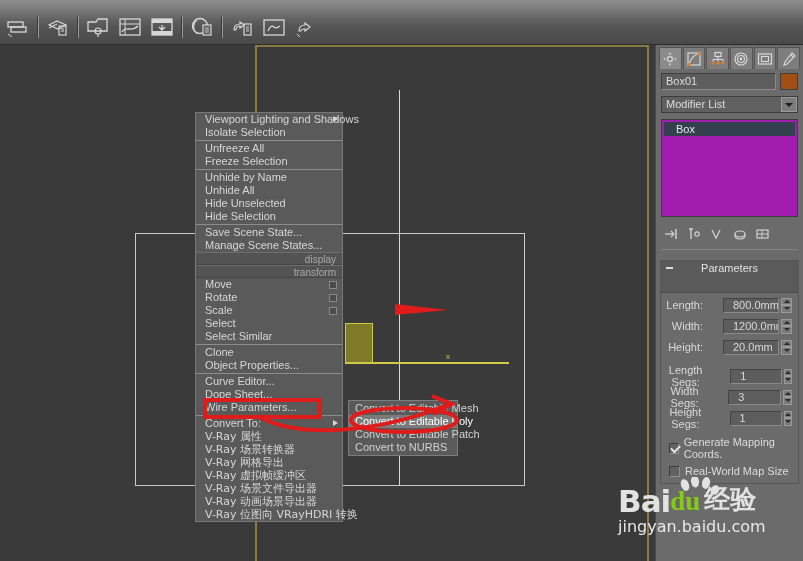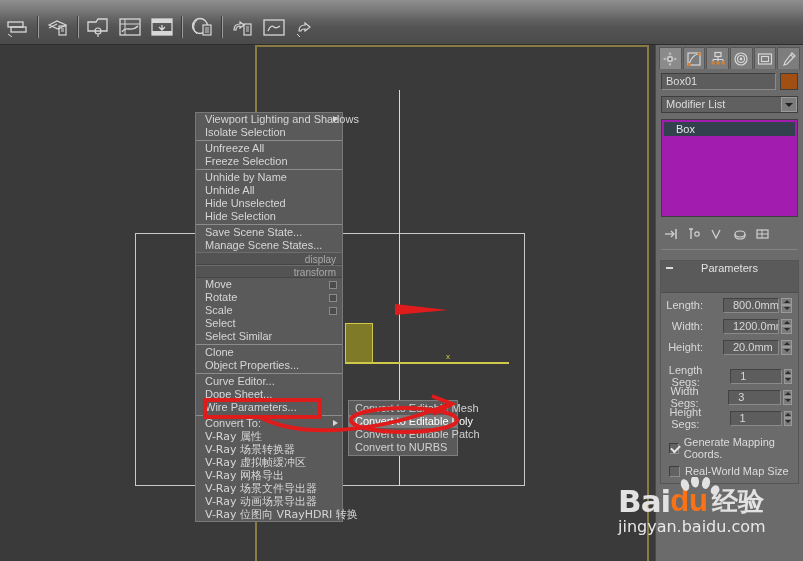--- a/index.html
+++ b/index.html
@@ -201,24 +201,24 @@
     width: 7px; height: 4px; border-left: 2px solid #e8e8e8; border-bottom: 2px solid #e8e8e8;
     transform: rotate(-45deg);
   }
   .chklabel { font-size: 11px; color: #dcdcdc; }
 
   
   .watermark { position: absolute; left: 618px; top: 486px; z-index: 70; }
   .wm-main { display: flex; align-items: flex-end; }
   .wm-bai { font-size: 31px; font-weight: bold; color: #e2e2e2; letter-spacing: -1px;
             font-family: "DejaVu Sans", sans-serif; line-height: 30px; }
-  .wm-du { font-size: 31px; font-weight: bold; color: #f97316;
-           font-family: Liberation Sans, sans-serif; line-height: 30px; }
+  .wm-du { font-size: 27px; font-weight: bold; color: #84cc16;
+           font-family: Liberation Serif, serif; line-height: 30px; }
   .wm-cn { font-size: 26px; font-weight: bold; color: #e2e2e2; margin-left: 4px;
-           font-family: Liberation Sans, sans-serif; line-height: 30px; }
+           font-family: Liberation Mono, monospace; line-height: 30px; }
   .wm-url { font-size: 16px; color: #e8e8e8; margin-top: 1px;
             font-family: "DejaVu Sans", sans-serif; }
   .wm-paw { position: absolute; left: 60px; top: -9px; }
 </style>
 </head>
 <body>
 
 <div id="app">
 
   <div class="toolbar">
@@ -382,24 +382,24 @@
       <span>Convert To:</span>
       <span class="arrow"></span>
     </div>
     <div class="mi cn">
       <span>V-Ray 属性</span>
     </div>
     <div class="mi cn">
       <span>V-Ray 场景转换器</span>
     </div>
     <div class="mi cn">
+      <span>V-Ray 网格导出</span>
+    </div>
+    <div class="mi cn">
       <span>V-Ray 虚拟帧缓冲区</span>
-    </div>
-    <div class="mi cn">
-      <span>V-Ray 网格导出</span>
     </div>
     <div class="mi cn">
       <span>V-Ray 场景文件导出器</span>
     </div>
     <div class="mi cn">
       <span>V-Ray 动画场景导出器</span>
     </div>
     <div class="mi cn">
       <span>V-Ray 位图向 VRayHDRI 转换</span>
     </div>

